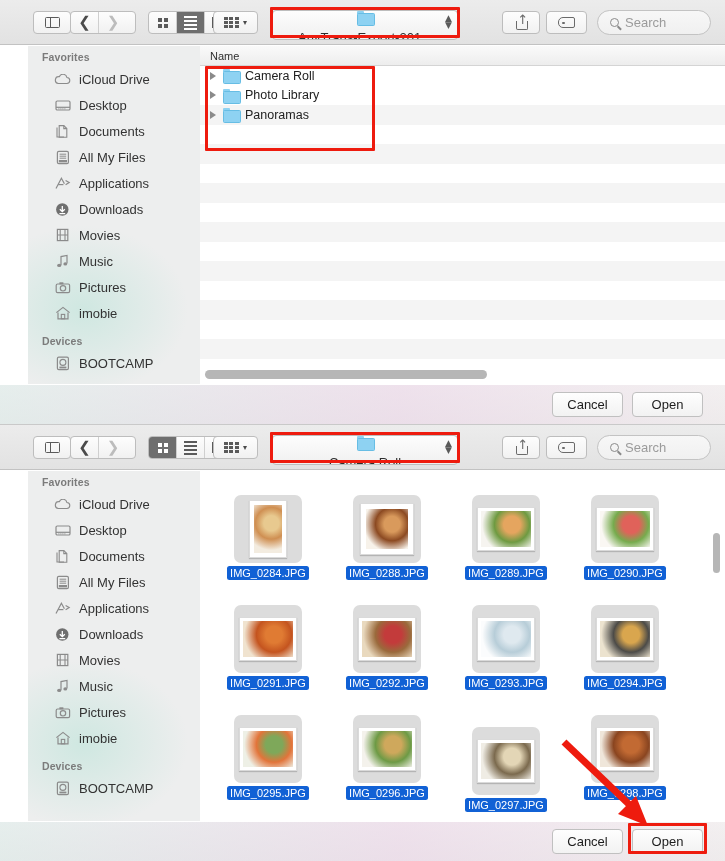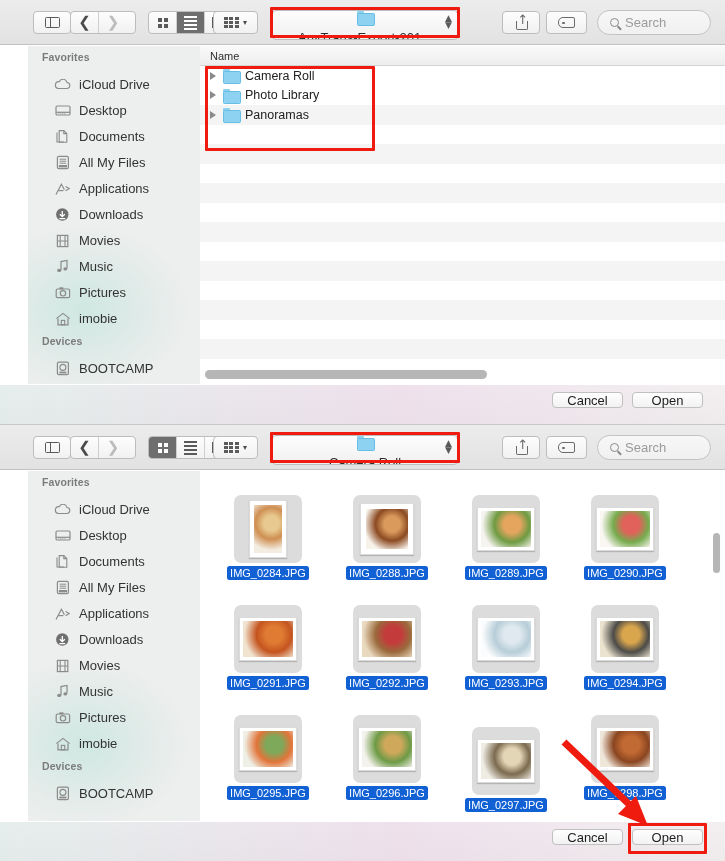--- a/index.html
+++ b/index.html
@@ -96,40 +96,40 @@
   .sidebar{
     position:absolute; left:0; width:199px;
     background:#edeeee;
     border-right:1px solid #d0d0d0;
     overflow:hidden;
     margin-left:28px;
   }
   .sb-tint{ position:absolute; inset:0; background:
       radial-gradient(ellipse 150px 120px at 55px 78%, rgba(182,226,214,.55), rgba(182,226,214,0) 70%); }
   .sb-head{ position:relative; font-size:10.5px; font-weight:bold; color:#7b7b7b; padding:5px 0 3px 14px; letter-spacing:.1px;}
-  .sb-item{ position:relative; display:flex; align-items:flex-end; gap:8px; height:26px; padding-left:26px; font-size:13px; color:#333; }
+  .sb-item{ position:relative; display:flex; align-items:center; gap:8px; height:26px; padding-left:26px; font-size:13px; color:#333; }
   .sb-ico{ width:17px; height:15px; flex:0 0 auto; display:flex; align-items:center; justify-content:center; color:#7d7d7d; }
   .sb-scroll{ position:absolute; right:4px; top:8px; width:6px; height:200px; background:#bcbcbc; border-radius:3px; }
 
   
   .listpane{ position:absolute; background:#fff; overflow:hidden; }
   .col-head{ height:20px; background:linear-gradient(to bottom,#fafafa,#ededed); border-bottom:1px solid #d4d4d4; display:flex; align-items:center; padding-left:10px; font-size:11px; color:#2e2e2e; }
   .row{ height:19.5px; display:flex; align-items:center; padding-left:10px; font-size:12.5px; color:#222; }
   .row.alt{ background:#f4f4f4; }
   .tri{ width:0;height:0;border-left:6px solid #8a8a8a;border-top:4px solid transparent;border-bottom:4px solid transparent; margin-right:7px; flex:0 0 auto;}
   .row .folder-ico{ margin-right:6px; }
 
   .hscroll{ position:absolute; height:9px; background:#b6b6b6; border-radius:5px; }
   .vscroll{ position:absolute; width:7px; background:#b6b6b6; border-radius:4px; }
 
   
   .bottombar{ position:absolute; left:0; width:725px; background:linear-gradient(to bottom,#f2f2f2,#eaeaea); }
   .b-tint{ position:absolute; inset:0; background:linear-gradient(to right, rgba(220,235,232,.55), rgba(236,214,232,.6) 55%, rgba(244,236,238,.4)); }
   .btn{
-    position:absolute; height:16px; border-radius:4px;
+    position:absolute; height:25px; border-radius:4px;
     background:linear-gradient(to bottom,#fefefe,#f2f2f2);
     border:1px solid #c0c0c0;
     display:flex; align-items:center; justify-content:center;
     font-size:13px; color:#1d1d1d;
   }
 
   
   .iconpane{ position:absolute; background:#fff; overflow:hidden; }
   .cell{ position:absolute; width:96px; text-align:center; }
   .thumb-bg{ width:68px; height:68px; margin:0 auto; background:#dcdcdc; border-radius:7px; display:flex; align-items:center; justify-content:center; }

